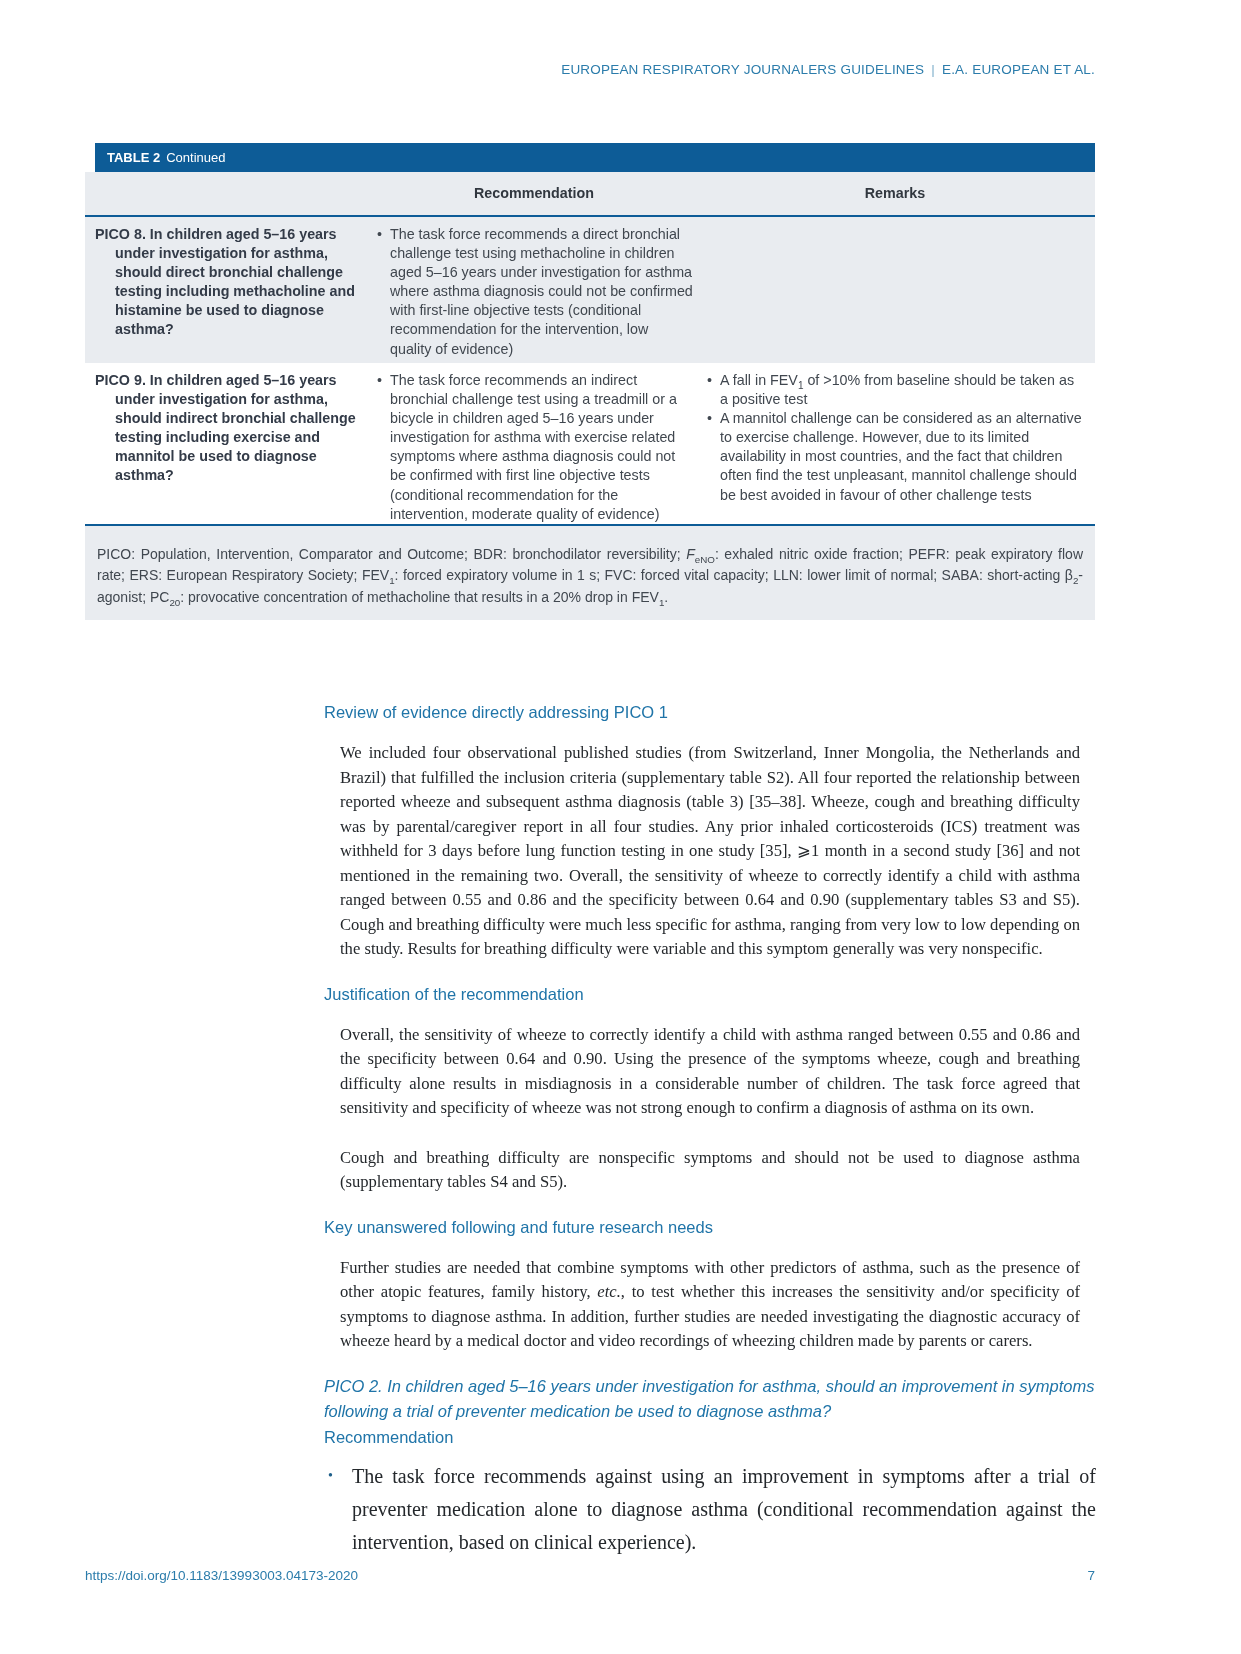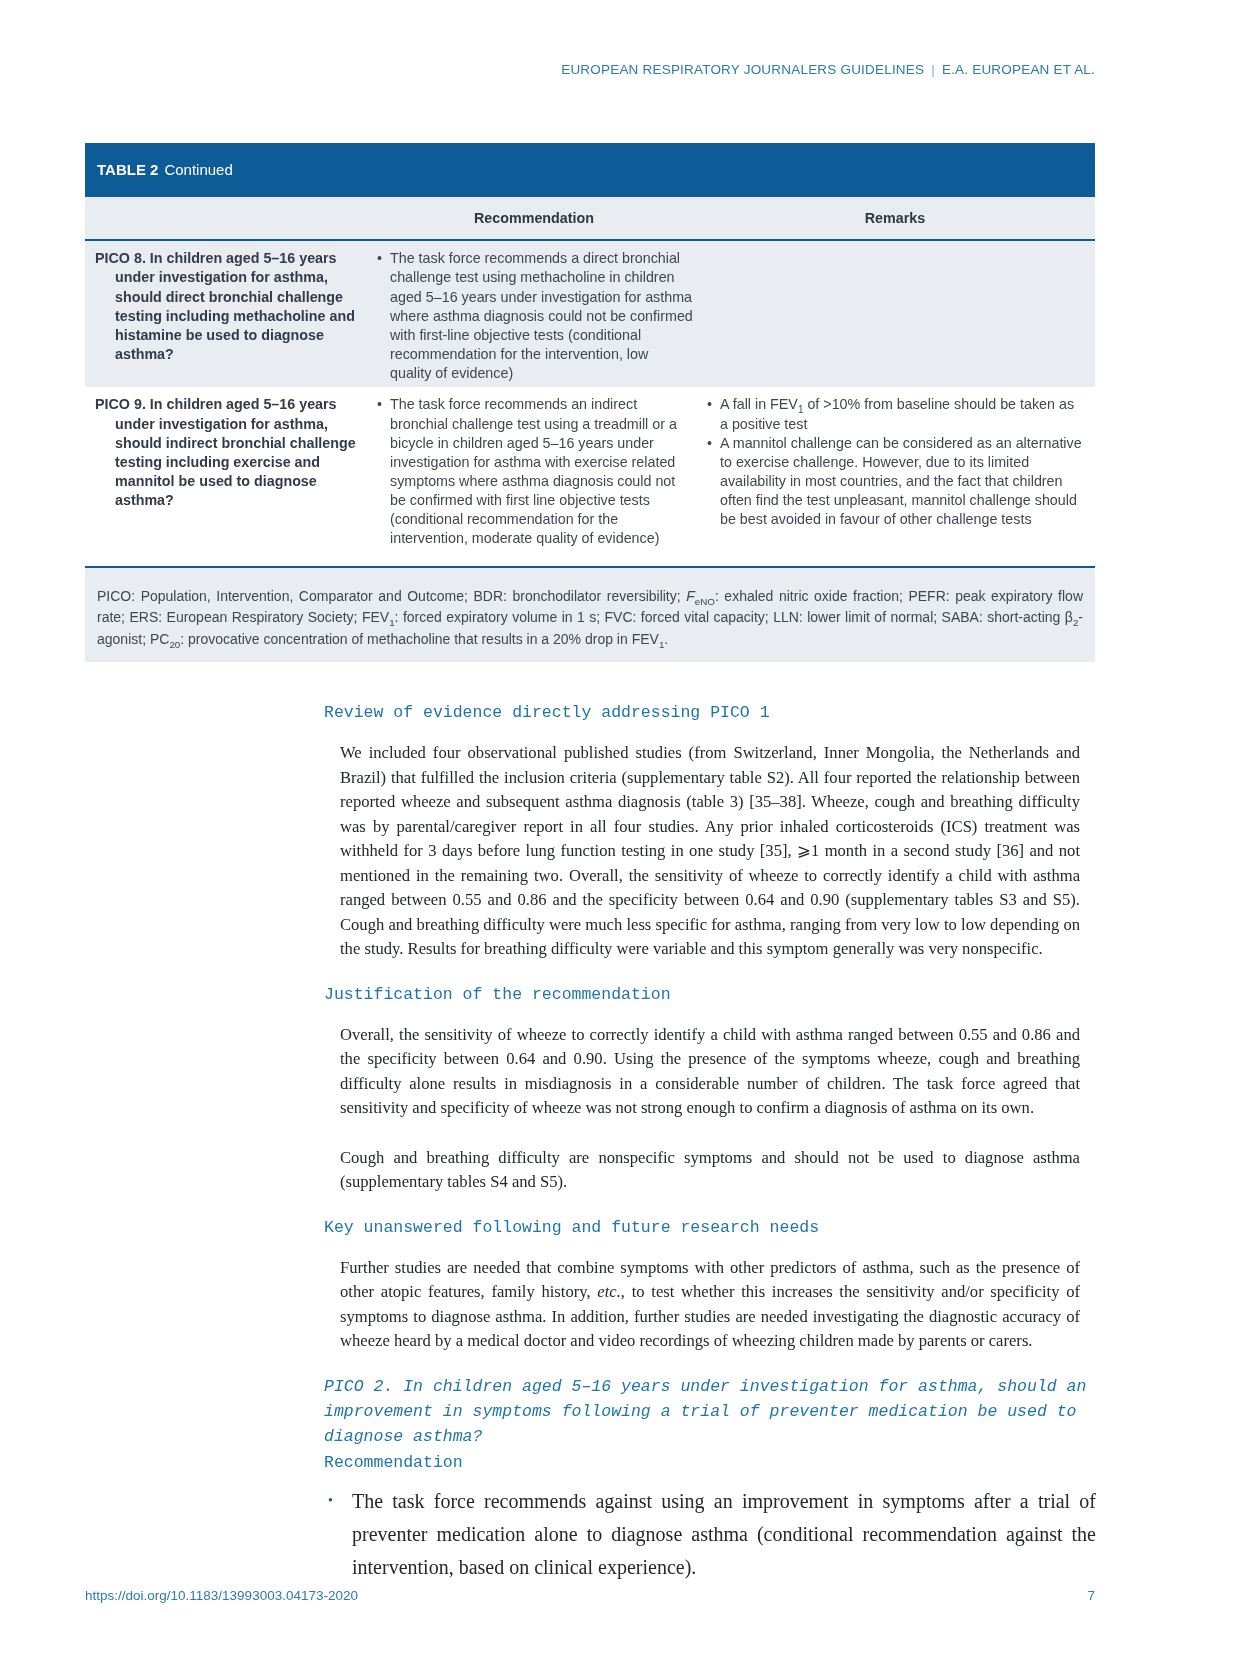--- a/index.html
+++ b/index.html
@@ -7,53 +7,53 @@
         font-family:"Liberation Sans",sans-serif;-webkit-font-smoothing:antialiased;}
 
   
   .runhead{position:absolute;left:85px;top:62px;width:1010px;display:flex;
            justify-content:flex-end;align-items:baseline;
            font-size:13.5px;letter-spacing:.2px;color:#2b7cab;}
   .runhead .sep{color:#7fb0cc;padding:0 7px;font-weight:300;}
 
   
   .t2{position:absolute;left:85px;top:143px;width:1010px;font-size:14.3px;line-height:1.34;color:#40474f;}
-  .t2-titlebar{background:#0d5c97;color:#ffffff;padding:17px 12px;font-size:15px;}
+  .t2-titlebar{background:#0d5c97;color:#ffffff;padding:6px 12px;font-size:13px;margin-left:10px;}
   .t2-titlebar b{font-weight:700;margin-right:6px;}
   .trow{display:grid;grid-template-columns:268px 318px 1fr;column-gap:12px;padding:8px 10px;}
   .thead-row{background:#e9ecf0;padding-top:12px;padding-bottom:11px;font-weight:700;color:#31373f;}
   .thead-row .c{ text-align:center;}
   .row-a{background:#e9ecf0;border-top:2.5px solid #0d5c97;padding-bottom:4px;}
-  .row-b{background:#ffffff;padding-bottom:17px;}
+  .row-b{background:#ffffff;padding-bottom:0;}
   .q{font-weight:700;color:#333b48;padding-left:20px;text-indent:-20px;}
   .cell .bi{position:relative;padding-left:15px;}
   .cell .bi::before{content:"\2022";position:absolute;left:2px;top:0;color:#40474f;}
   .t2-foot{background:#e9ecf0;border-top:2.5px solid #0d5c97;padding:18px 12px 12px;
            font-size:14px;line-height:21.5px;text-align:justify;color:#40474f;}
   sub,sup{font-size:.7em;line-height:0;}
   i{font-style:italic;}
 
   
   .body-col{position:absolute;left:324px;top:700px;width:772px;}
-  .sec-h{font-family:Liberation Mono, monospace;font-size:16.5px;line-height:25px;
+  .sec-h{font-family:Liberation Sans, sans-serif;font-size:16.5px;line-height:25px;
          color:#1f74a8;font-weight:400;margin:20px 0 3px;}
   .sec-h.first{margin-top:0;}
   .sec-h.pico{font-style:italic;margin-bottom:0;}
   .sec-h.sub{margin-top:1px;margin-bottom:4px;}
   .bp{font-family:"Liberation Serif",serif;font-size:16.6px;line-height:24.5px;
       text-align:justify;color:#24282c;margin:16px;}
   .bp + .bp{margin-top:25px;}
   .blist{font-family:"Liberation Serif",serif;font-size:20px;line-height:33px;
          text-align:justify;color:#24282c;margin:10px 0 0;}
   .blist .bi{position:relative;padding-left:28px;}
   .blist .bi::before{content:"\2022";position:absolute;left:4px;top:-1px;color:#1f5f8a;font-size:14px;}
 
   
   .pfoot{position:absolute;left:85px;top:1568px;width:1010px;display:flex;
-         justify-content:space-between;font-size:13.5px;color:#2b7cab;margin-top:20px;}
+         justify-content:space-between;font-size:13.5px;color:#2b7cab;}
   .pfoot a{color:#2b7cab;text-decoration:none;}
 </style>
 </head>
 <body>
 
 <div class="page">
 
   <div class="runhead">
     <span>EUROPEAN RESPIRATORY JOURNAL</span>
     <span>

